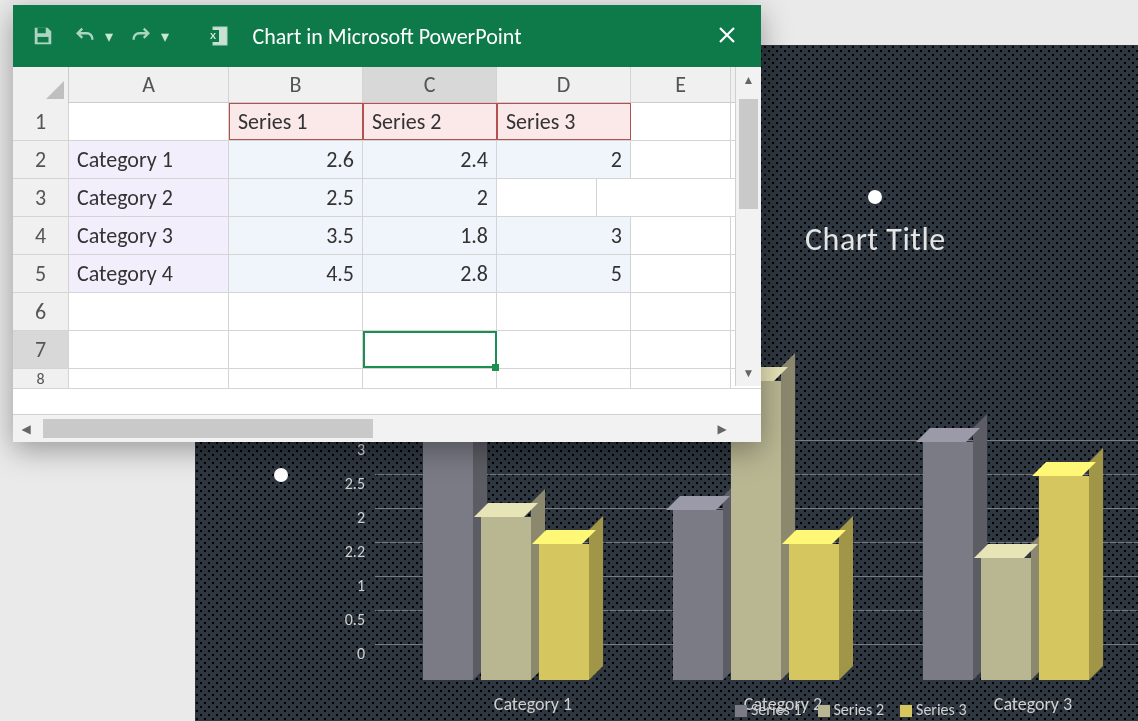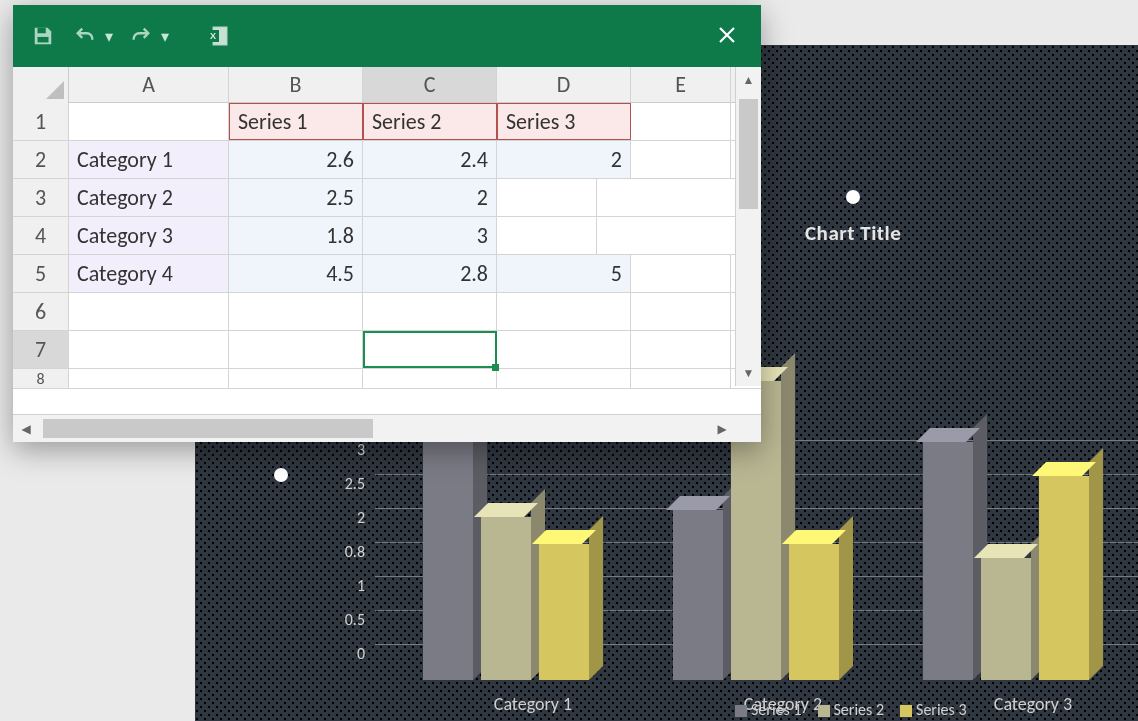--- a/index.html
+++ b/index.html
@@ -23,22 +23,22 @@
       radial-gradient(circle at 2px 2px, #000 1.2px, transparent 1.6px),
       radial-gradient(circle at 6px 6px, #000 1.2px, transparent 1.6px),
       #2f3740;
     background-size: 8px 8px, 8px 8px, auto;
     color: #d7d7d7;
   }
   .chart-title {
     position: absolute;
     left: 610px;
     top: 175px;
-    font-size: 21px;
-    font-weight: 700;
+    font-size: 32px;
+    font-weight: 400;
     color: #e5e5e5;
     letter-spacing: 0.5px;
   }
   .chart-title::before {
     content: "";
     position: absolute;
     left: 50%;
     top: -30px;
     transform: translateX(-50%);
     width: 14px;
@@ -319,21 +319,21 @@
 
 <div class="slide">
 
   <div class="chart-title">Chart Title</div>
   <div class="axis-handle"></div>
 
   <div class="yaxis">
     <div class="tick">3</div>
     <div class="tick">2.5</div>
     <div class="tick">2</div>
-    <div class="tick">0.8</div>
+    <div class="tick">2.2</div>
     <div class="tick">1</div>
     <div class="tick">0.5</div>
     <div class="tick">0</div>
   </div>
 
   <div class="gridlines">
     <div class="gl" style="top:0"></div>
     <div class="gl" style="top:34px"></div>
     <div class="gl" style="top:68px"></div>
     <div class="gl" style="top:102px"></div>
@@ -429,20 +429,21 @@
     </div>
     <span style="color:#c8e6d6;margin-left:-8px">▾</span>
     <div class="tb-btn" style="margin-left:20px">
       <svg width="26" height="24" viewBox="0 0 24 24">
         <rect x="8" y="3" width="14" height="18" fill="#e8f4ee" stroke="#cfe6da"></rect>
         <rect x="2" y="6" width="12" height="12" fill="#0f7a49"></rect>
         <text x="8" y="15" text-anchor="middle" fill="#fff" font-size="9" font-family="Arial" font-weight="bold">X</text>
       </svg>
     </div>
 
+    <div class="title">Chart in Microsoft PowerPoint</div>
 
     <div class="close-btn">
       <svg width="20" height="20" viewBox="0 0 20 20">
           <path stroke="#fff" stroke-width="2.2" d="M3 3l14 14M17 3L3 17"></path>
         </svg>
     </div>
   </div>
 
   <div class="sheet-grid">
 
@@ -475,20 +476,21 @@
     <div class="data-row">
       <div class="rn-cell rn-col">3</div>
       <div class="cell colA txt cat-cell">Category 2</div>
       <div class="cell colB num data-cell">2.5</div>
       <div class="cell colD num data-cell">2</div>
       <div class="cell colE"></div>
     </div>
     <div class="data-row">
       <div class="rn-cell rn-col">4</div>
       <div class="cell colA txt cat-cell">Category 3</div>
+      <div class="cell colB num data-cell">3.5</div>
       <div class="cell colC num data-cell">1.8</div>
       <div class="cell colD num data-cell">3</div>
       <div class="cell colE"></div>
     </div>
     <div class="data-row">
       <div class="rn-cell rn-col">5</div>
       <div class="cell colA txt cat-cell">Category 4</div>
       <div class="cell colB num data-cell">4.5</div>
       <div class="cell colC num data-cell">2.8</div>
       <div class="cell colD num data-cell">5</div>

